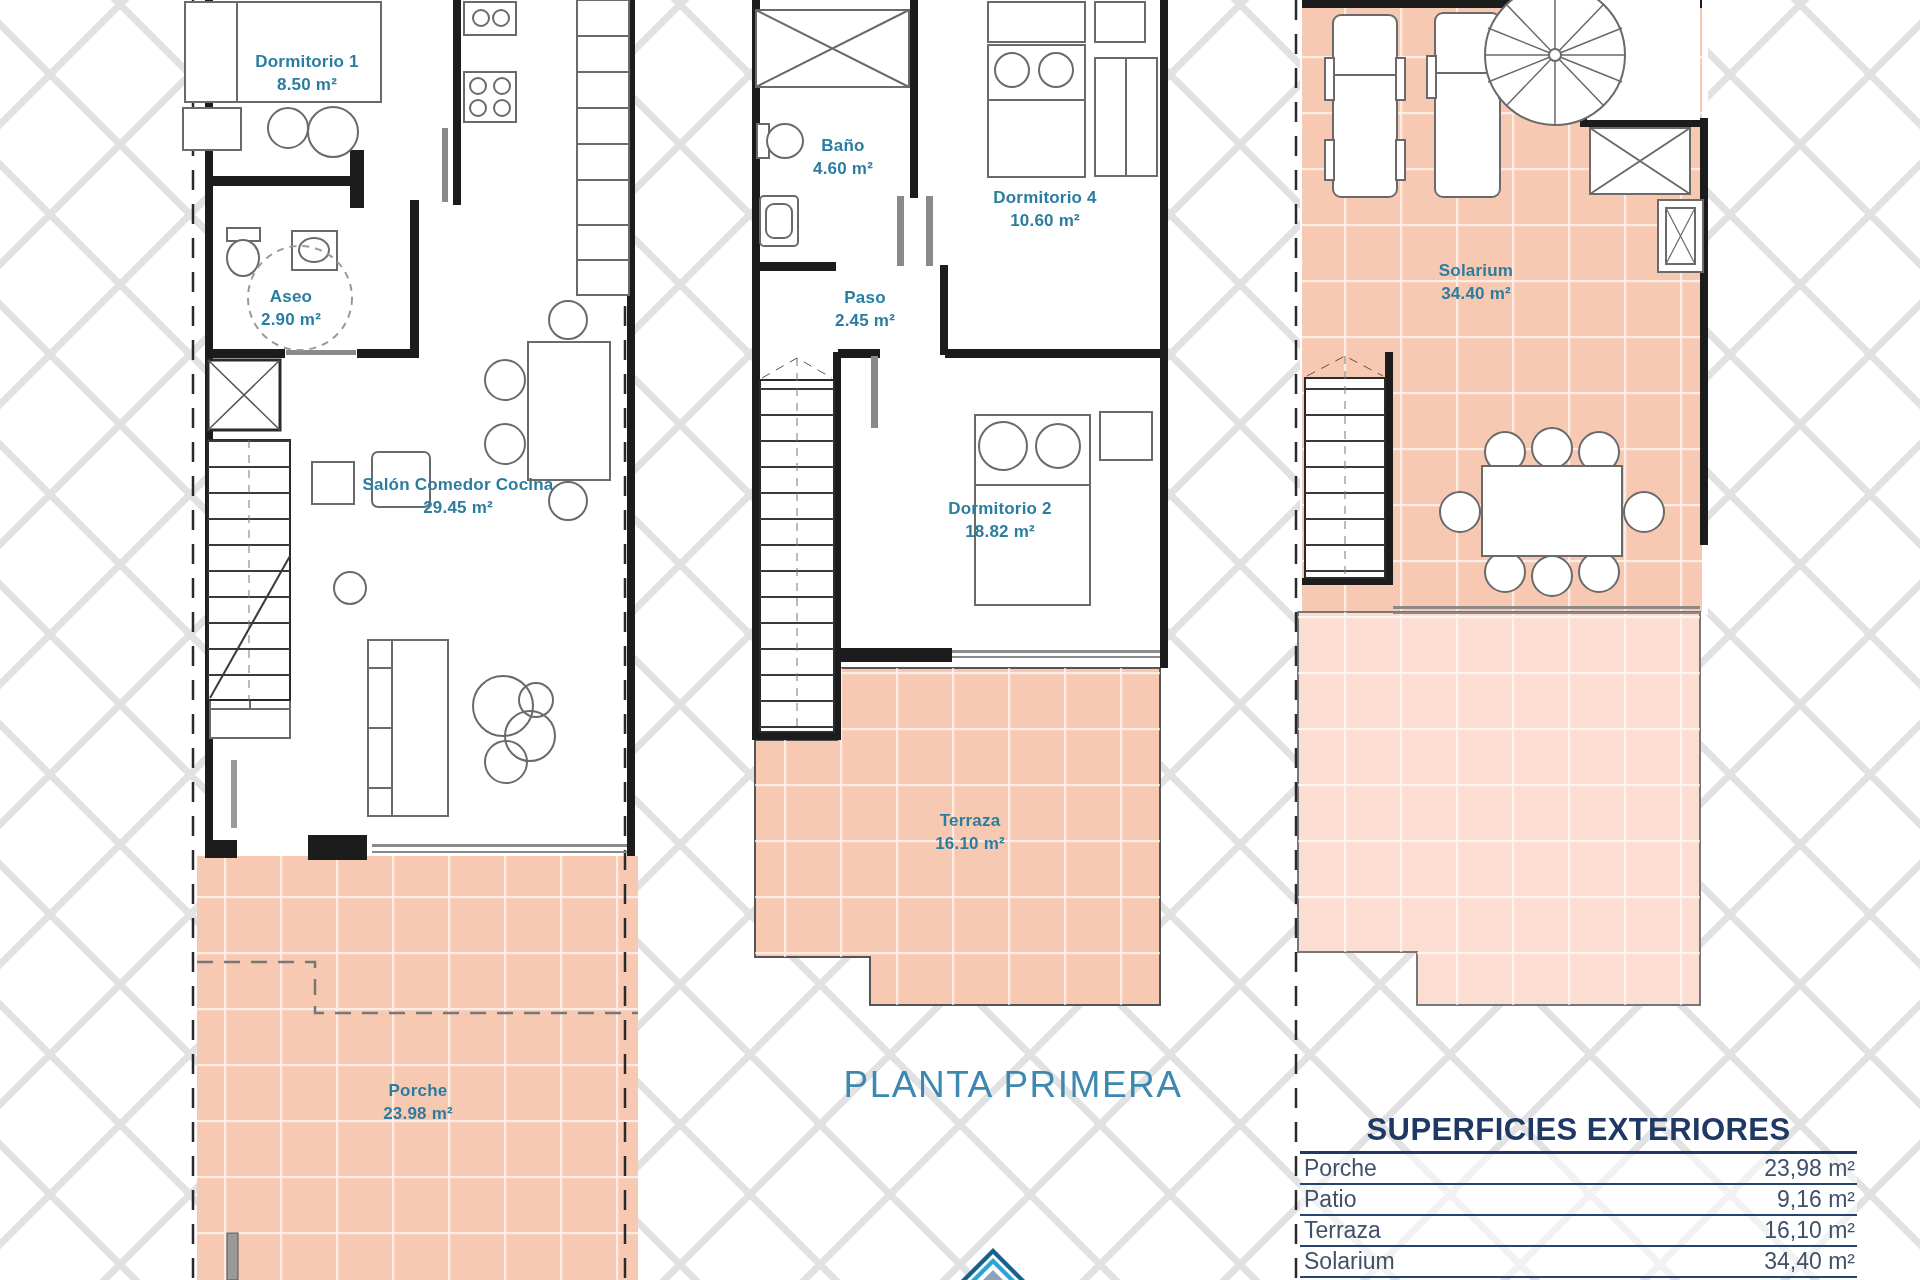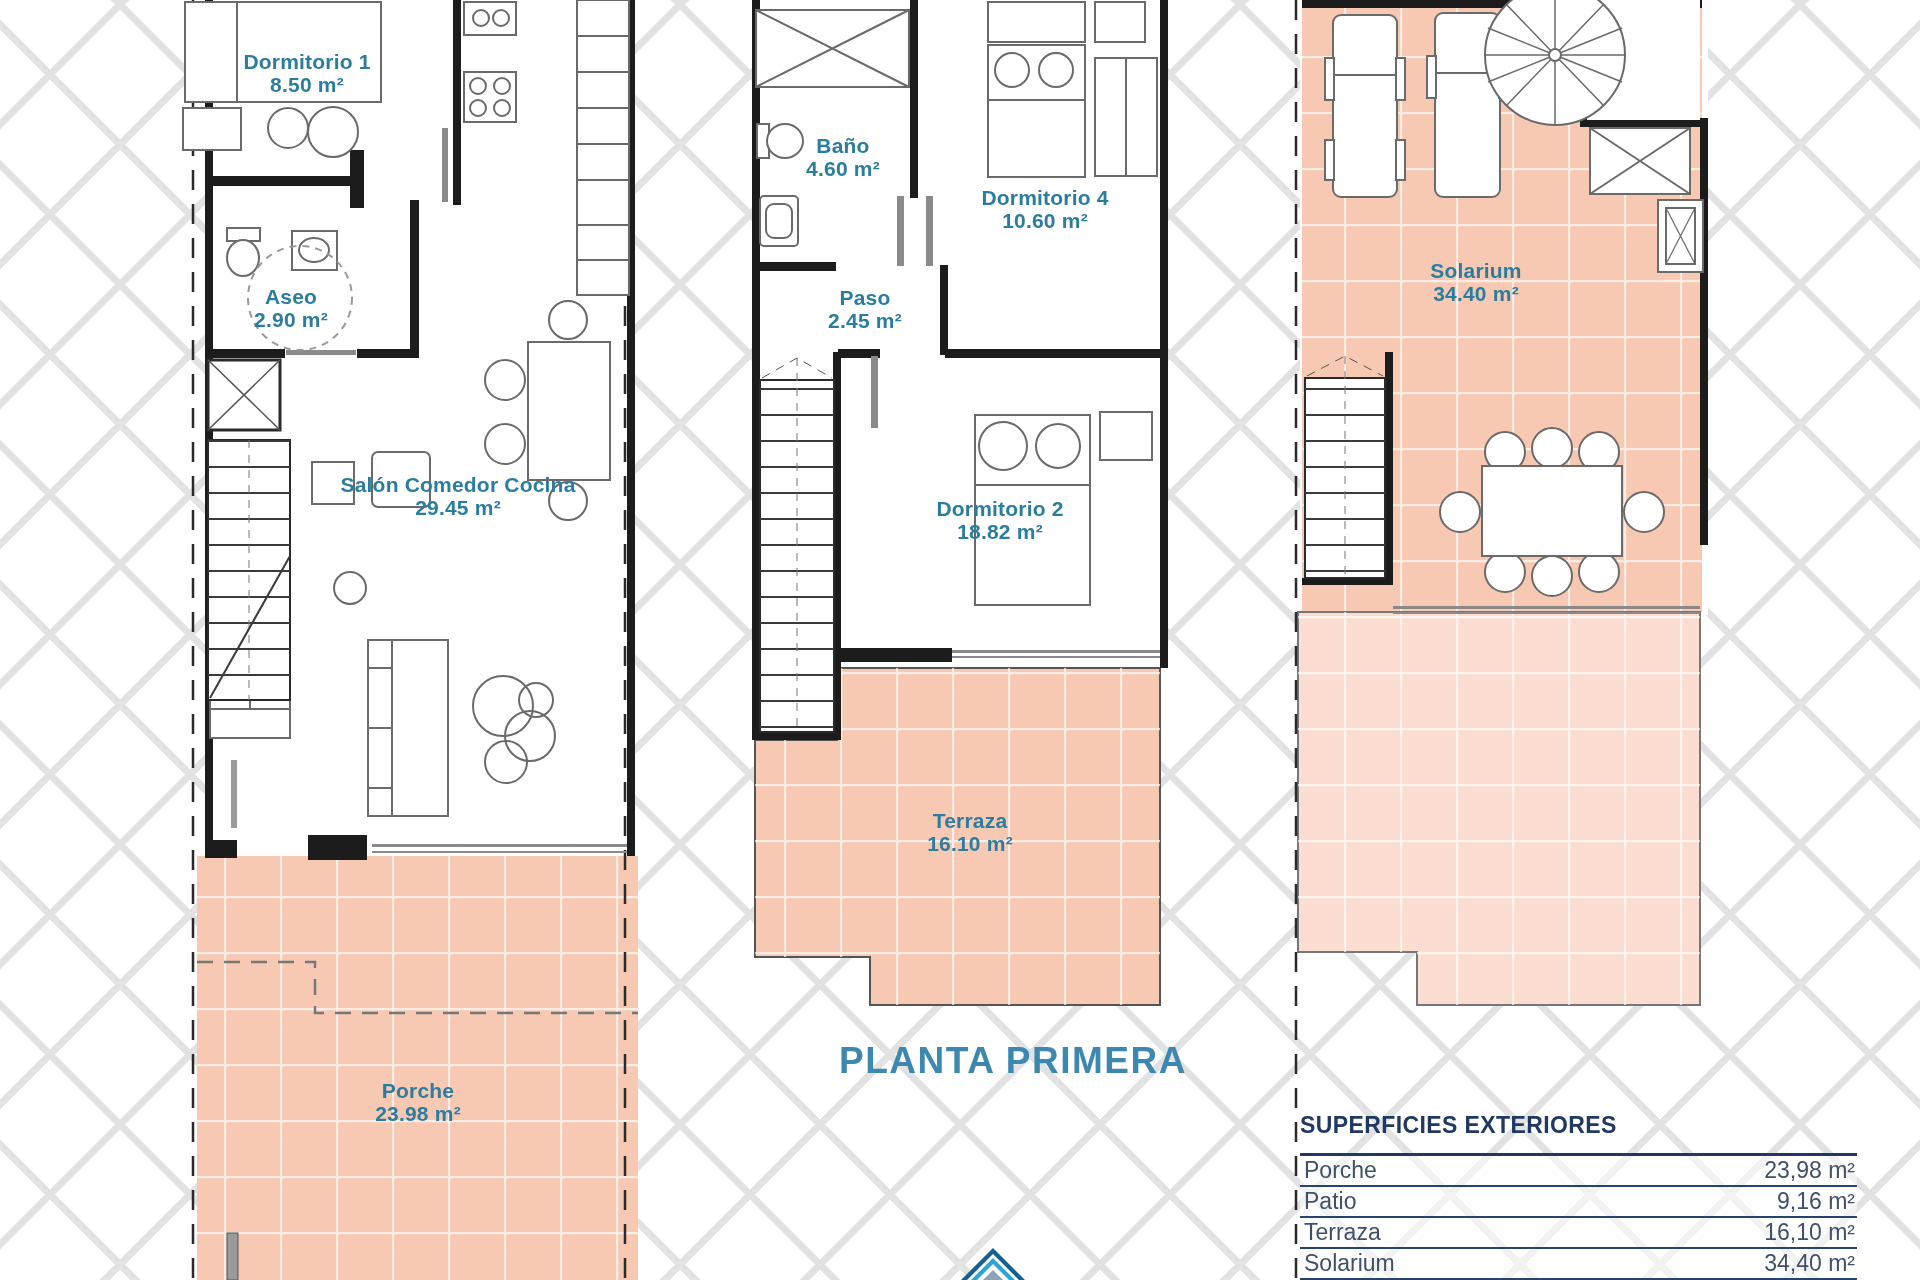--- a/index.html
+++ b/index.html
@@ -7,34 +7,34 @@
     position:relative;width:1920px;height:1280px;overflow:hidden;
     background:
       repeating-linear-gradient(45deg, transparent 0 92px, #e2e2e2 92px 99px),
       repeating-linear-gradient(-45deg, transparent 0 92px, #e2e2e2 92px 99px),
       #ffffff;
     font-family:"Liberation Sans", sans-serif;
   }
   .plan-svg{position:absolute;left:0;top:0;}
   .room-label{
     position:absolute;transform:translateX(-50%);
-    text-align:center;color:#2b7da0;font-size:21px;line-height:23px;
+    text-align:center;color:#2b7da0;font-size:17px;line-height:23px;
     white-space:nowrap;font-weight:bold;letter-spacing:.2px;
   }
   .room-label span{display:block;}
   .plan-title{
     position:absolute;transform:translateX(-50%);
-    color:#3d88b0;font-size:37px;font-weight:bold;letter-spacing:1.5px;white-space:nowrap;
+    color:#3d88b0;font-size:37px;font-weight:normal;letter-spacing:1.5px;white-space:nowrap;margin-top:24px;
   }
   .surfaces{
     position:absolute;left:1300px;top:1112px;width:557px;color:#3f5068;font-size:23px;
   }
   .surfaces .t-title{
-    font-weight:bold;color:#1f3864;font-size:23px;
-    padding-bottom:14px;border-bottom:3px solid #1f3864;letter-spacing:.4px;
+    text-align:center;font-weight:bold;color:#1f3864;font-size:31px;
+    padding-bottom:3px;border-bottom:3px solid #1f3864;letter-spacing:.4px;
   }
   .surfaces .t-row{
     display:flex;justify-content:space-between;align-items:center;
     height:29px;border-bottom:2px solid #26456e;background:rgba(255,255,255,.55);
   }
   .surfaces .t-row .lbl{padding-left:4px;}
   .surfaces .t-row .val{padding-right:2px;}
 </style>
 </head>
 <body>

